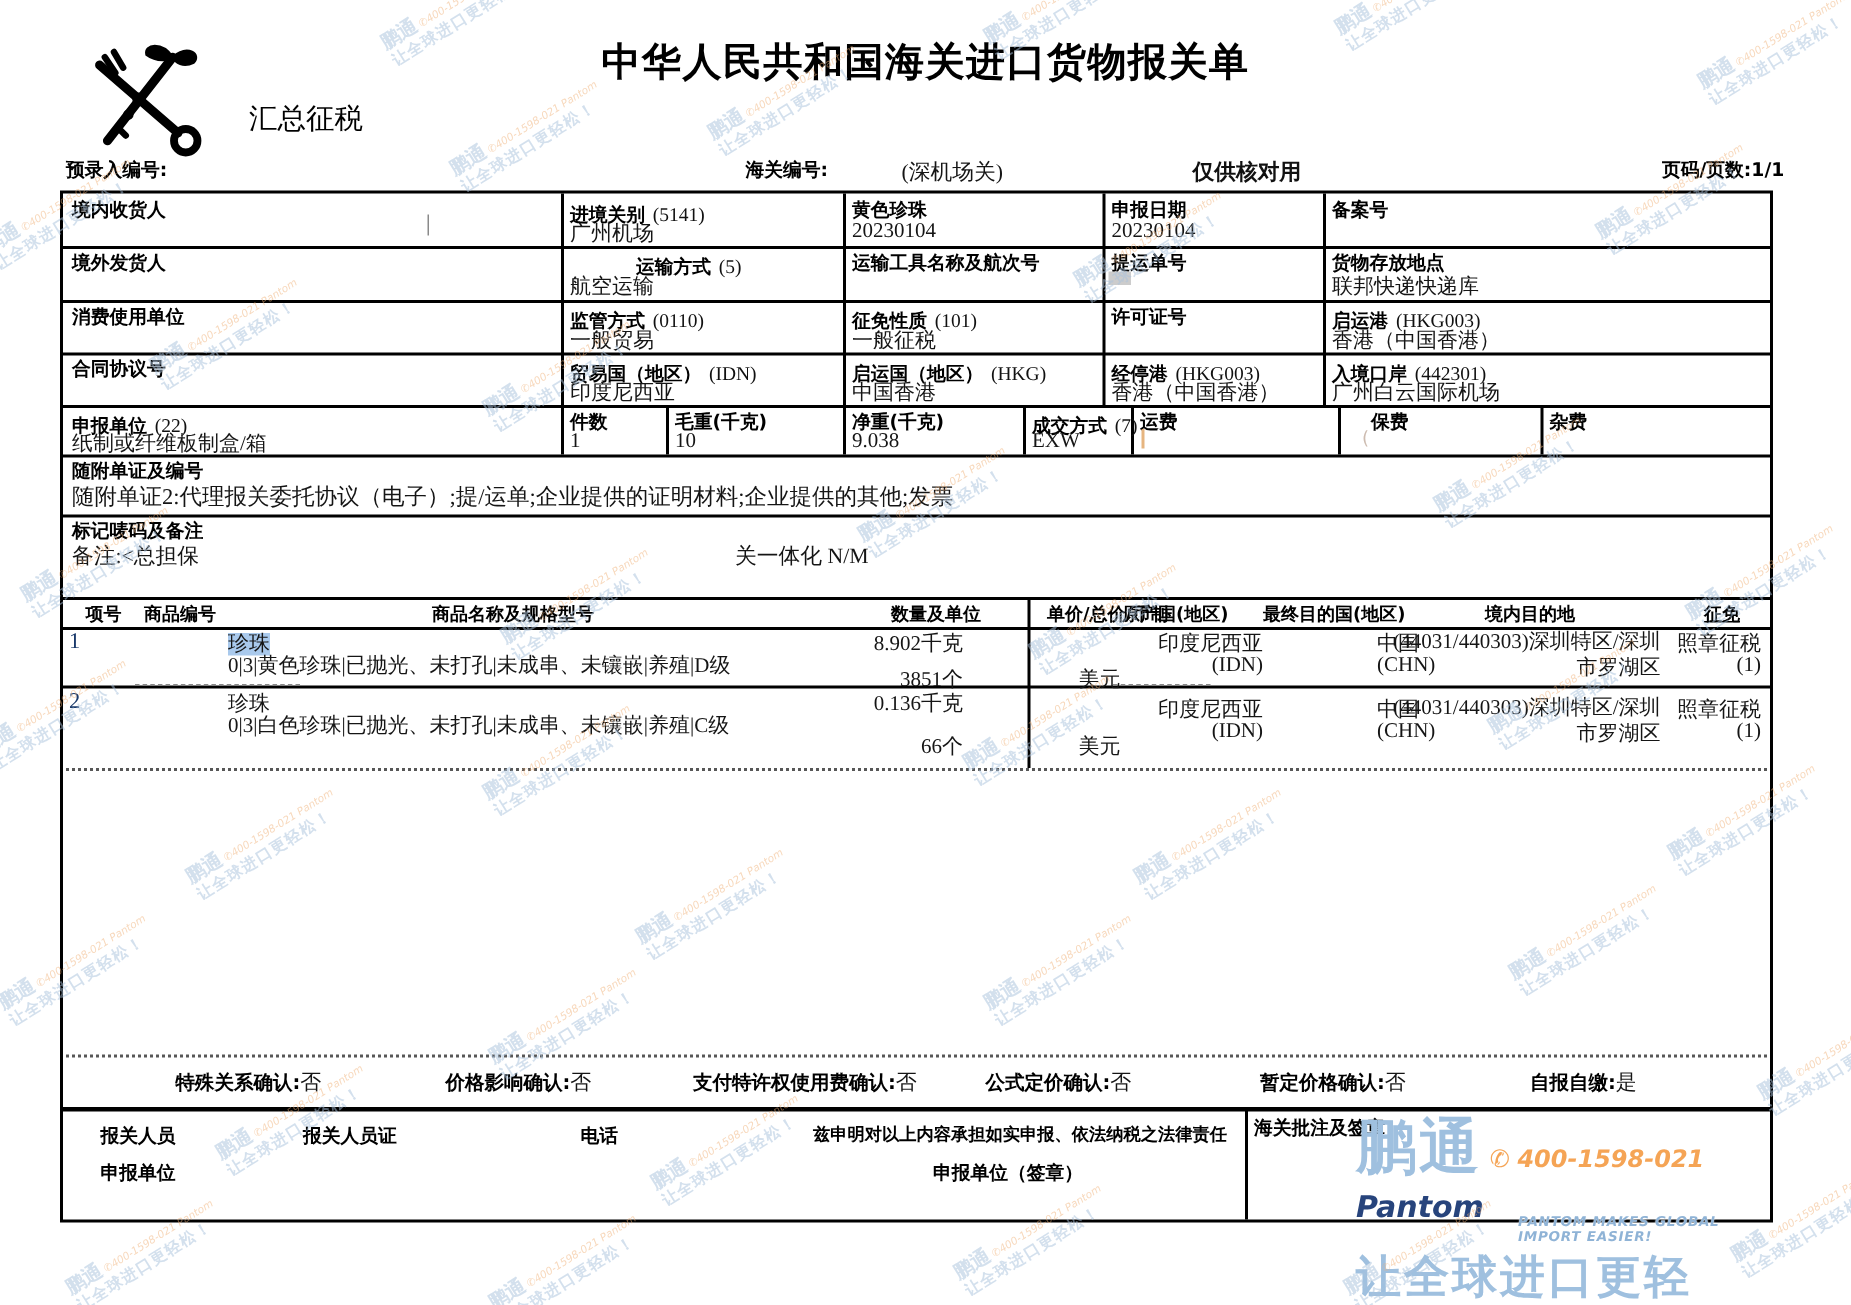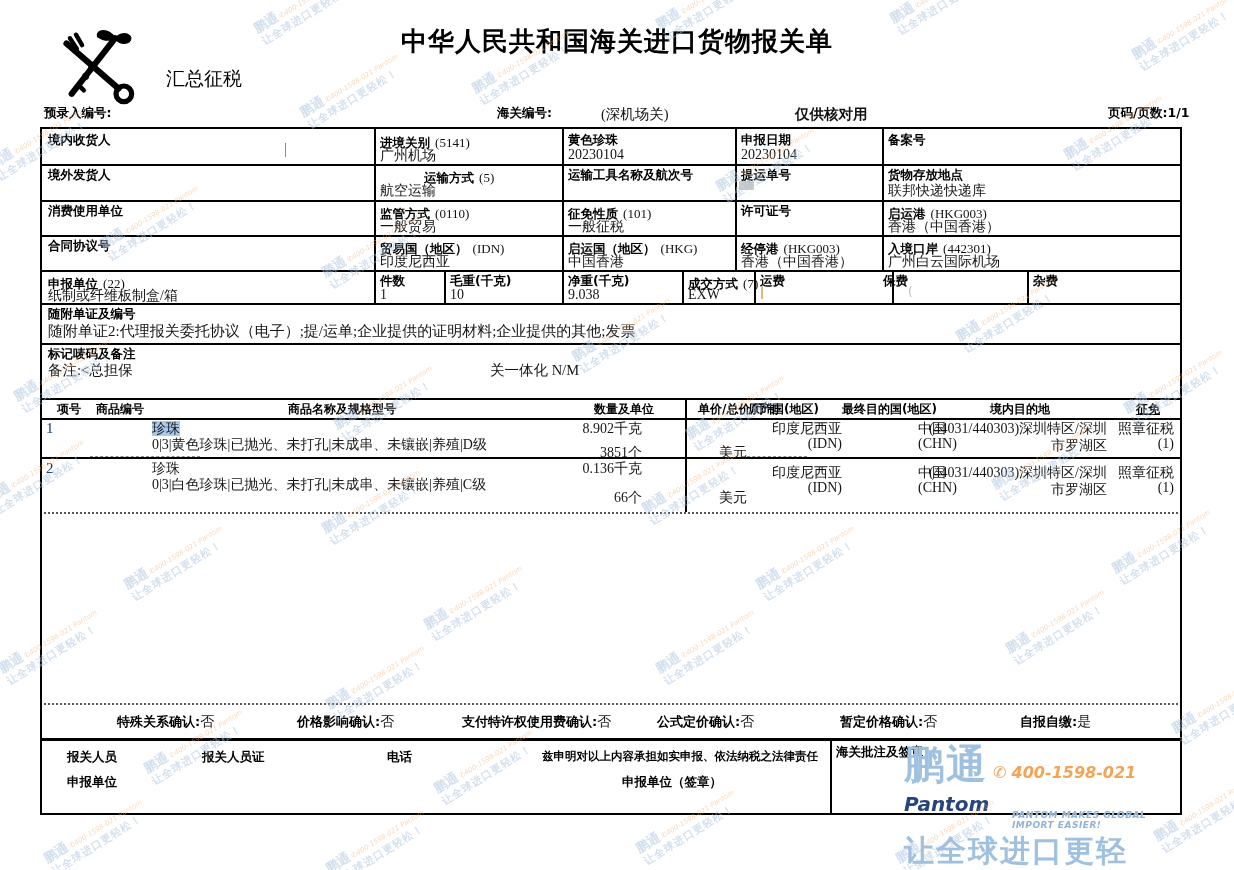--- a/index.html
+++ b/index.html
@@ -283,21 +283,21 @@
     <div class="abs lbl" style="left:338px;top:144px;">件数</div>
     <div class="abs val" style="left:338px;top:158px;">1</div>
     <div class="abs lbl" style="left:408px;top:144px;">毛重(千克)</div>
     <div class="abs val" style="left:408px;top:158px;">10</div>
     <div class="abs lbl" style="left:526px;top:144px;">净重(千克)</div>
     <div class="abs val" style="left:526px;top:158px;">9.038</div>
     <div class="abs" style="left:646px;top:144px;"><span class="lbl">成交方式</span> <span class="code">(7)</span></div>
     <div class="abs val" style="left:646px;top:158px;">EXW</div>
     <div class="abs lbl" style="left:718px;top:144px;">运费</div>
     <div class="abs" style="left:719px;top:157px;width:1.5px;height:13px;background:#e0a360;opacity:.8;"></div>
-    <div class="abs lbl" style="left:841px;top:144px;font-family:Liberation Mono, monospace;">保费</div>
+    <div class="abs lbl" style="left:872px;top:144px;font-family:Liberation Mono, monospace;">保费</div>
     <div class="abs" style="left:866px;top:156px;font-size:12px;color:#b9a090;opacity:.7;">(</div>
     <div class="abs lbl" style="left:991px;top:144px;">杂费</div>
 
     <div class="abs lbl" style="left:6px;top:177px;">随附单证及编号</div>
     <div class="abs val" style="left:6px;top:193px;font-size:15px;">随附单证2:代理报关委托协议（电子）;提/运单;企业提供的证明材料;企业提供的其他;发票</div>
 
     <div class="abs lbl" style="left:6px;top:217px;">标记唛码及备注</div>
     <div class="abs val" style="left:6px;top:232px;font-size:14.5px;">备注:&lt;总担保</div>
     <div class="abs val" style="left:448px;top:232px;font-size:14.5px;">关一体化 N/M</div>
 

